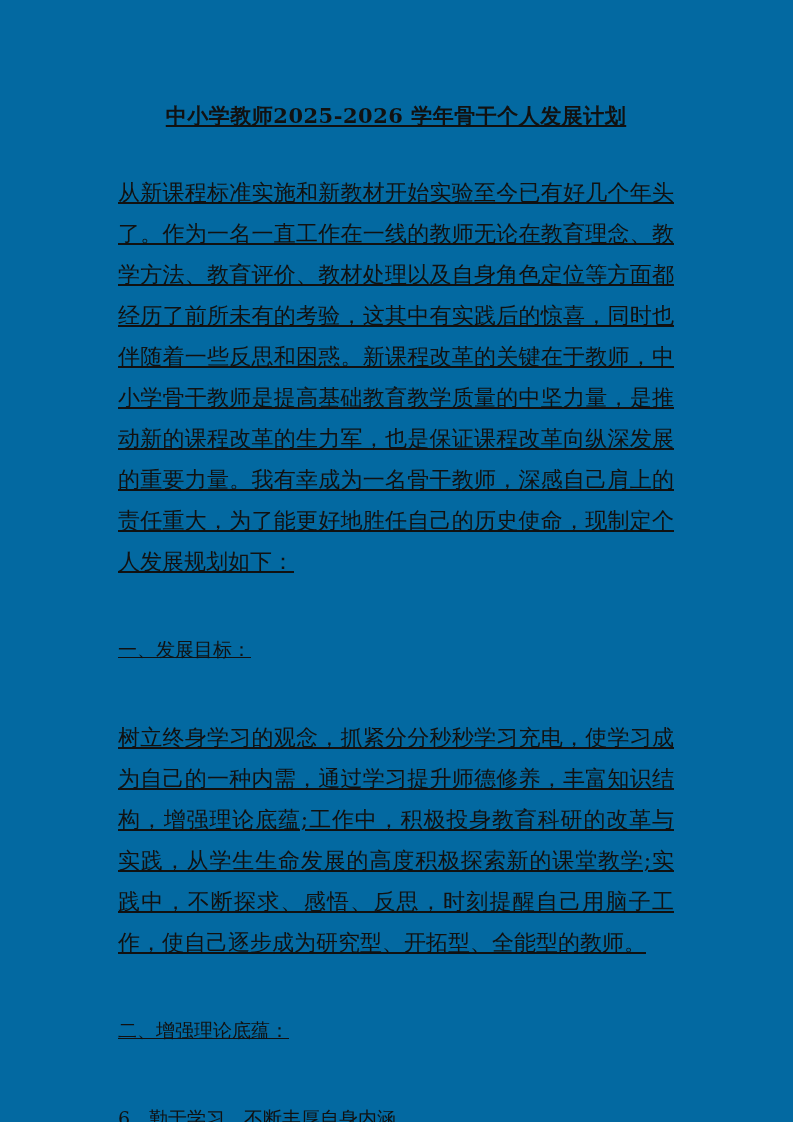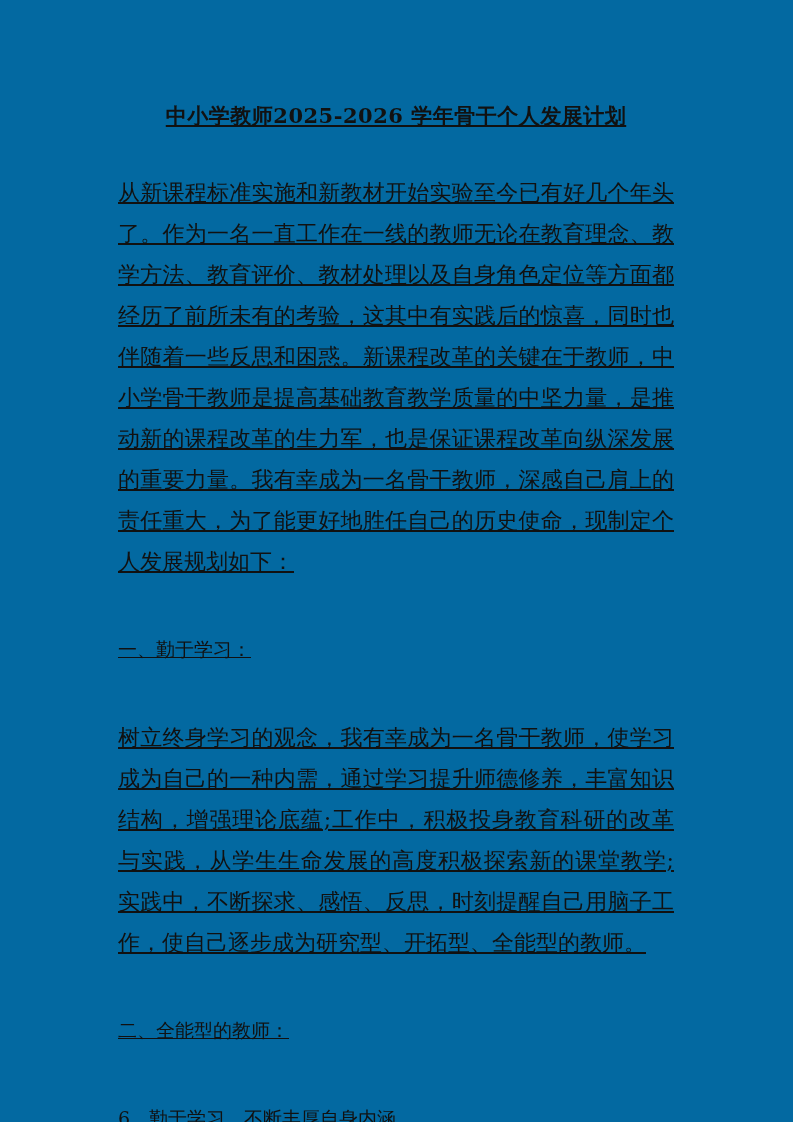--- a/index.html
+++ b/index.html
@@ -44,19 +44,19 @@
   }
 </style>
 </head>
 <body>
 
 <div class="page">
   <div class="content">
     <h1 class="doc-title">中小学教师2025-2026 学年骨干个人发展计划</h1>
     <div id="doc-body">
         <p class="body-para">从新课程标准实施和新教材开始实验至今已有好几个年头了。作为一名一直工作在一线的教师无论在教育理念、教学方法、教育评价、教材处理以及自身角色定位等方面都经历了前所未有的考验，这其中有实践后的惊喜，同时也伴随着一些反思和困惑。新课程改革的关键在于教师，中小学骨干教师是提高基础教育教学质量的中坚力量，是推动新的课程改革的生力军，也是保证课程改革向纵深发展的重要力量。我有幸成为一名骨干教师，深感自己肩上的责任重大，为了能更好地胜任自己的历史使命，现制定个人发展规划如下：</p>
-        <p class="heading-para">一、勤于学习：</p>
-        <p class="body-para">树立终身学习的观念，我有幸成为一名骨干教师，使学习成为自己的一种内需，通过学习提升师德修养，丰富知识结构，增强理论底蕴;工作中，积极投身教育科研的改革与实践，从学生生命发展的高度积极探索新的课堂教学;实践中，不断探求、感悟、反思，时刻提醒自己用脑子工作，使自己逐步成为研究型、开拓型、全能型的教师。</p>
-        <p class="heading-para">二、全能型的教师：</p>
+        <p class="heading-para">一、发展目标：</p>
+        <p class="body-para">树立终身学习的观念，抓紧分分秒秒学习充电，使学习成为自己的一种内需，通过学习提升师德修养，丰富知识结构，增强理论底蕴;工作中，积极投身教育科研的改革与实践，从学生生命发展的高度积极探索新的课堂教学;实践中，不断探求、感悟、反思，时刻提醒自己用脑子工作，使自己逐步成为研究型、开拓型、全能型的教师。</p>
+        <p class="heading-para">二、增强理论底蕴：</p>
         <p class="heading-para">6、勤于学习，不断丰厚自身内涵</p>
       </div>
   </div>
 </div>
 
 </body></html>

